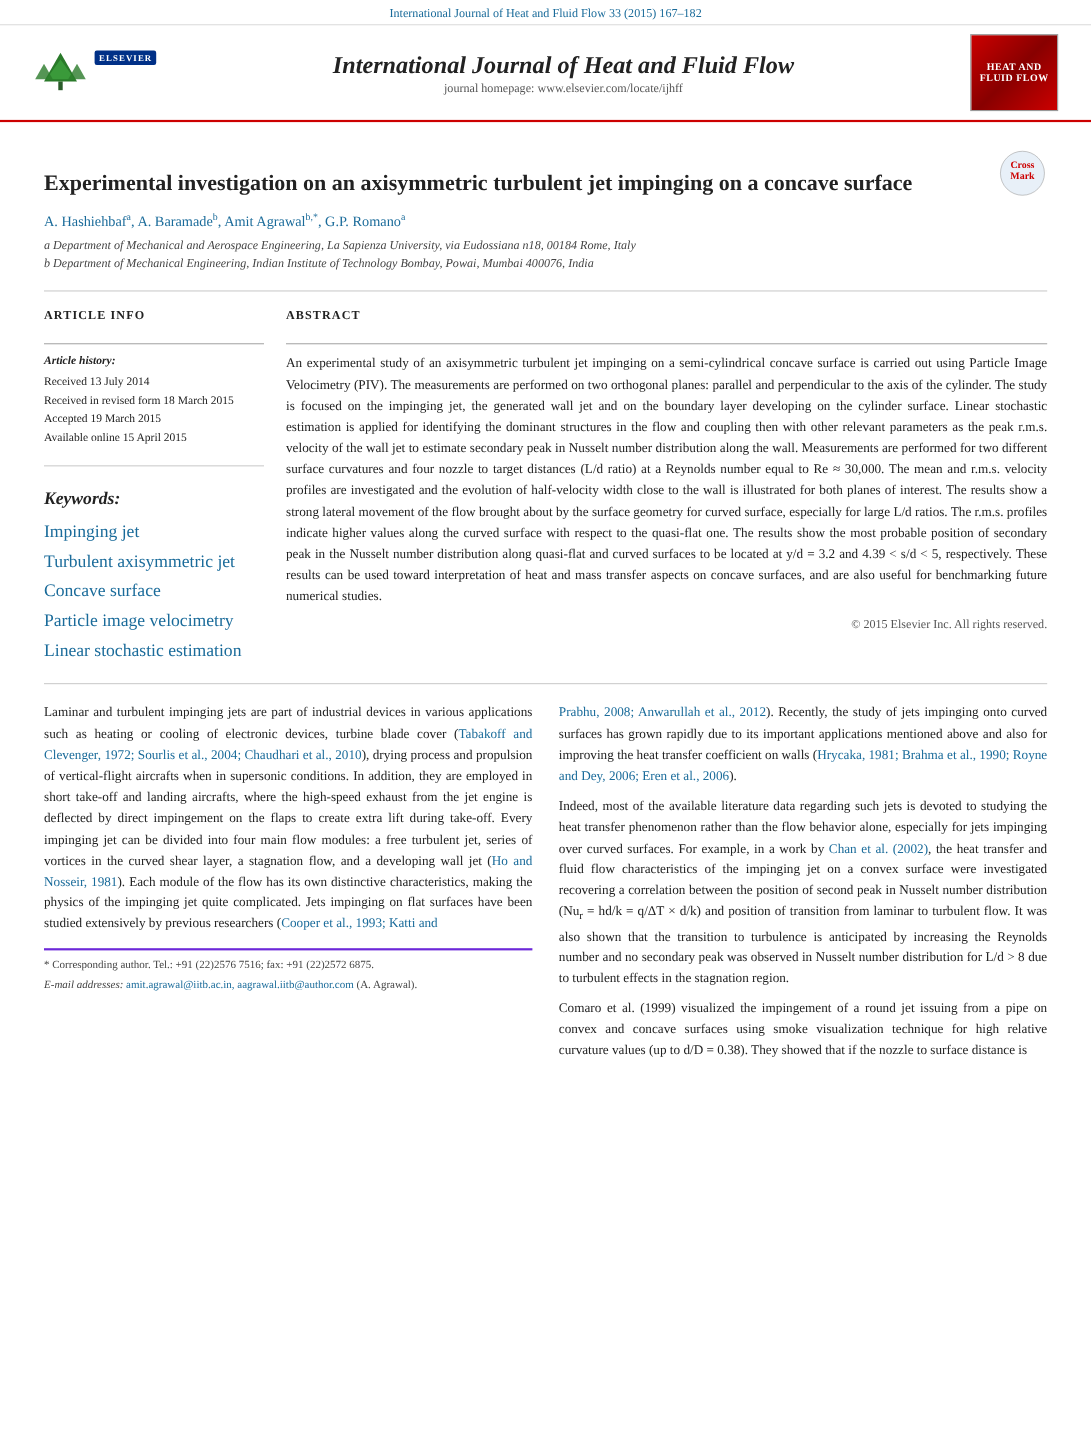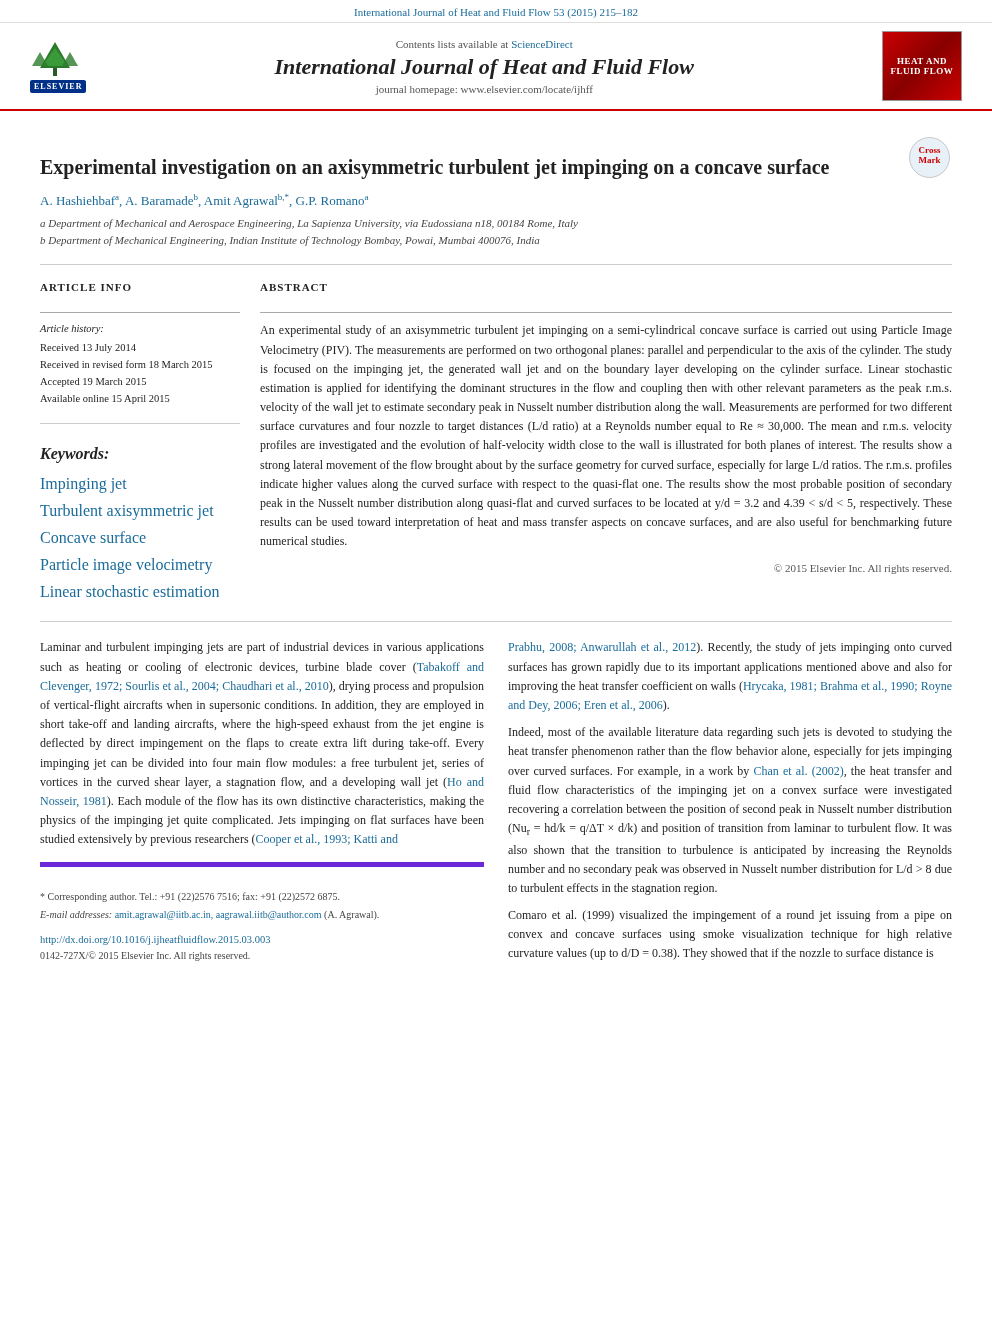--- a/index.html
+++ b/index.html
@@ -24,21 +24,21 @@
     
     .journal-banner {
       display: flex;
       align-items: center;
       justify-content: space-between;
       padding: 8px 30px;
       border-bottom: 2px solid #c00;
     }
     .banner-left {
       display: flex;
-      flex-direction: column;
+      flex-direction: row;
       align-items: flex-start;
       text-align: right;
     }
     .elsevier-logo-box {
       background: #003087;
       color: #fff;
       font-size: 8px;
       font-weight: bold;
       padding: 2px 4px;
       border-radius: 2px;
@@ -155,21 +155,21 @@
       margin-bottom: 8px;
       text-transform: uppercase;
     }
     .article-info-block {
       font-size: 10.5px;
       line-height: 1.6;
       margin-bottom: 10px;
     }
     .article-info-block .info-title {
       font-style: italic;
-      font-weight: normal;
+      font-weight: bold;
       margin-bottom: 2px;
     }
     .keywords-block {
       font-size: 16px;
       line-height: 1.7;
     }
     .keywords-block .info-title {
       font-style: italic;
       font-weight: bold;
       margin-bottom: 2px;
@@ -225,44 +225,44 @@
     }
 
     .body-col p {
       margin-bottom: 8px;
     }
 
     .link-text { color: #1a6b9a; cursor: pointer; }
 
     
     .footnote-section {
-      border-top: 5px solid #6d28d9;
+      border-top: 2px solid #6d28d9;
       margin-top: 12px;
-      padding-top: 22px;
+      padding-top: 6px;
       font-size: 10px;
       color: #444;
       line-height: 1.5;
     }
 
     .footnote-line {
       margin-bottom: 3px;
     }
 
     
     .doi-section {
       margin-top: 10px;
       font-size: 10.5px;
       color: #1a6b9a;
     }
   </style>
 </head>
 <body>
 
 <div class="journal-top-bar">
-  <span>International Journal of Heat and Fluid Flow 53 (2015) 215–182</span>
+  <span>International Journal of Heat and Fluid Flow 33 (2015) 167–182</span>
 </div>
 
 <div class="journal-banner">
 
   <div class="banner-left">
 
     <svg class="elsevier-tree" viewBox="0 0 50 40">
 
       <rect x="23" y="28" width="4" height="8" fill="#2a5c2a"></rect>
 
@@ -270,23 +270,20 @@
       <polygon points="25,8 38,26 12,26" fill="#3a9a3a"></polygon>
 
       <polygon points="10,12 18,26 2,26" fill="#2a7a2a" opacity="0.8"></polygon>
 
       <polygon points="40,12 48,26 32,26" fill="#2a7a2a" opacity="0.8"></polygon>
     </svg>
     <div class="elsevier-logo-box">ELSEVIER</div>
   </div>
 
   <div class="banner-center">
-    <div class="banner-sciencedirect">
-      Contents lists available at <span class="link-text">ScienceDirect</span>
-    </div>
     <div class="banner-title">International Journal of Heat and Fluid Flow</div>
     <div class="banner-homepage">
       <span>journal homepage: www.elsevier.com/locate/ijhff</span>
     </div>
   </div>
 
   <div class="banner-right">
     <span>HEAT AND</span>
     <span>FLUID FLOW</span>
   </div>
@@ -363,24 +360,20 @@
 
       <div class="footnote-section">
         <div class="footnote-line">* Corresponding author. Tel.: +91 (22)2576 7516; fax: +91 (22)2572 6875.</div>
         <div class="footnote-line">
           <em>E-mail addresses:</em>
           <span class="link-text">amit.agrawal@iitb.ac.in, aagrawal.iitb@author.com</span>
           <span>(A. Agrawal).</span>
         </div>
       </div>
 
-      <div class="doi-section">
-        <div class="link-text">http://dx.doi.org/10.1016/j.ijheatfluidflow.2015.03.003</div>
-        <div style="color:#444;font-size:10px;">0142-727X/© 2015 Elsevier Inc. All rights reserved.</div>
-      </div>
     </div>
 
     <div class="body-col">
       <p>
         <span class="link-text">Prabhu, 2008; Anwarullah et al., 2012</span>). Recently, the study of jets impinging onto curved surfaces has grown rapidly due to its important applications mentioned above and also for improving the heat transfer coefficient on walls (<span class="link-text">Hrycaka, 1981; Brahma et al., 1990; Royne and Dey, 2006; Eren et al., 2006</span>).
       </p>
       <p>
         Indeed, most of the available literature data regarding such jets is devoted to studying the heat transfer phenomenon rather than the flow behavior alone, especially for jets impinging over curved surfaces. For example, in a work by <span class="link-text">Chan et al. (2002)</span>, the heat transfer and fluid flow characteristics of the impinging jet on a convex surface were investigated recovering a correlation between the position of second peak in Nusselt number distribution (Nu<sub>r</sub> = hd/k = q/ΔT × d/k) and position of transition from laminar to turbulent flow. It was also shown that the transition to turbulence is anticipated by increasing the Reynolds number and no secondary peak was observed in Nusselt number distribution for L/d &gt; 8 due to turbulent effects in the stagnation region.
       </p>
       <p>

